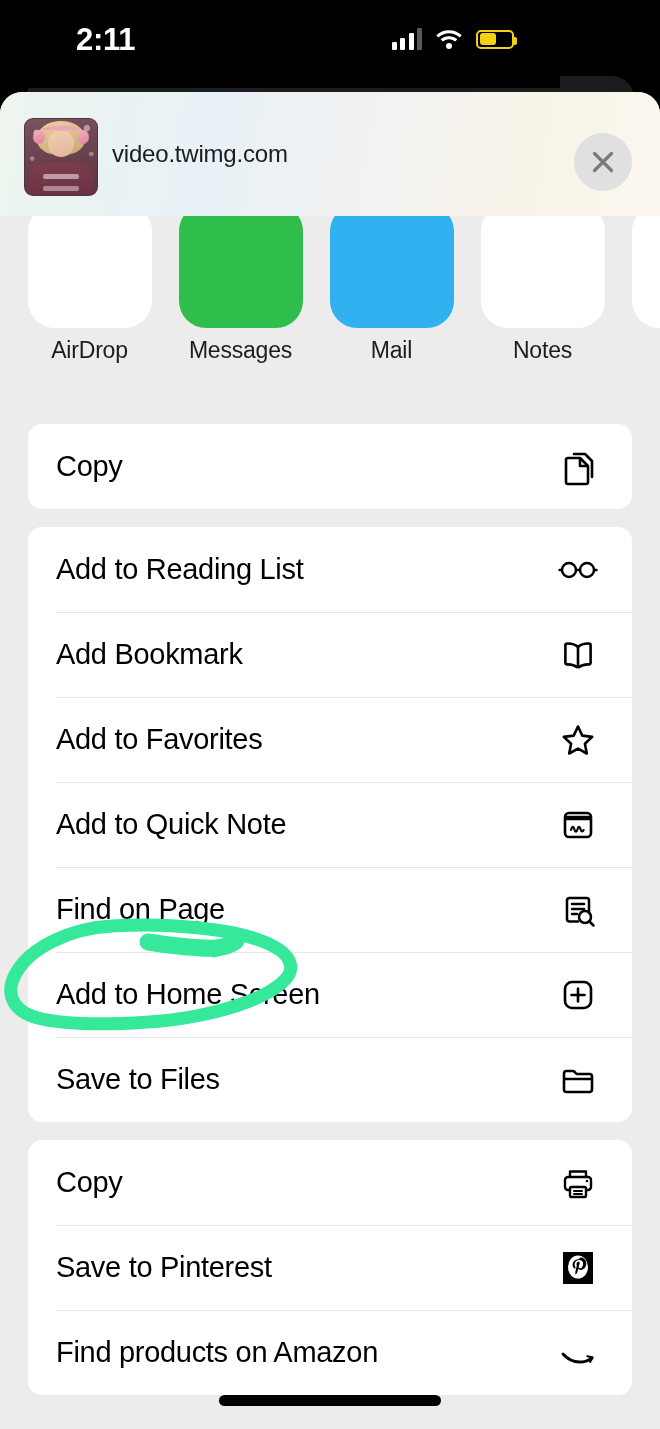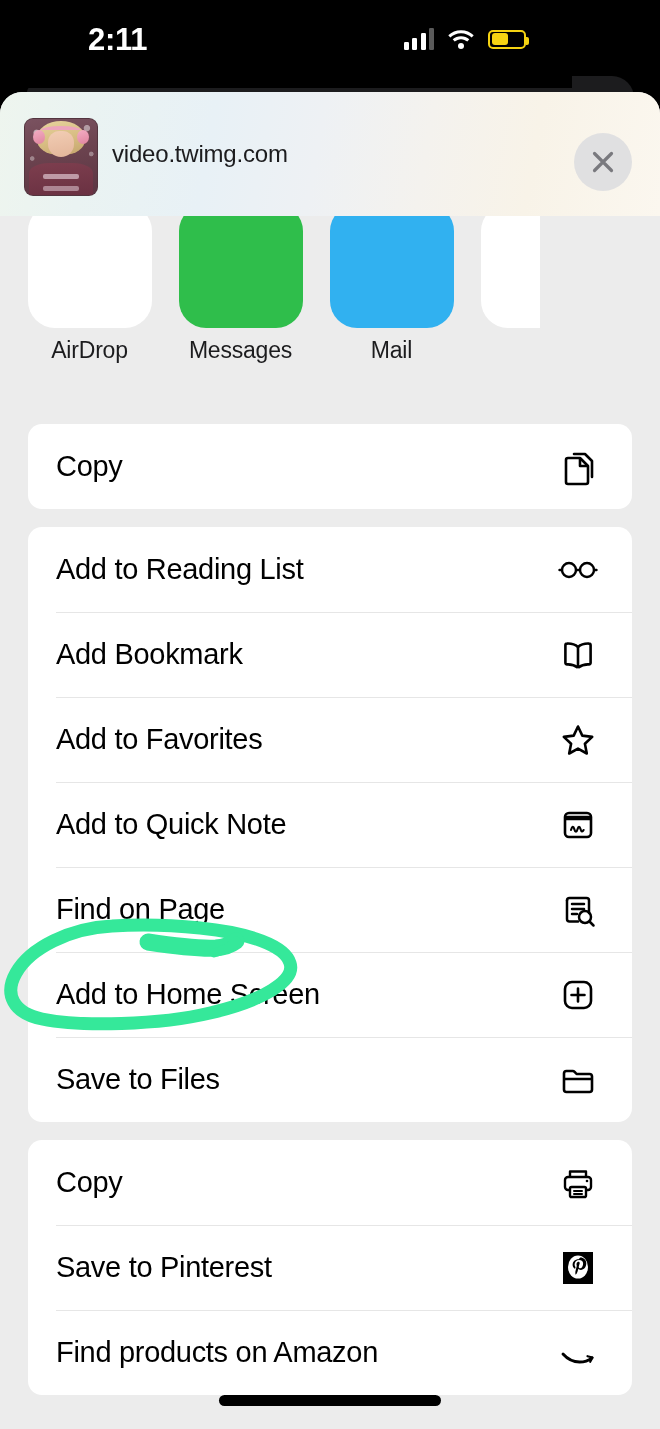--- a/index.html
+++ b/index.html
@@ -7,21 +7,21 @@
     width:660px; height:1429px; overflow:hidden;
     background:#000;
     font-family:"Liberation Sans", sans-serif;
     -webkit-font-smoothing:antialiased;
   }
 
   #screen { position:relative; width:660px; height:1429px; background:#000; overflow:hidden; }
 
   
   .statusbar {
-    position:absolute; top:0; left:12px; width:560px; height:88px;
+    position:absolute; top:0; left:0; width:560px; height:88px;
     background:#000; z-index:40;
   }
   .status-time {
     position:absolute; left:76px; top:22px;
     color:#fff; font-size:31px; font-weight:bold; letter-spacing:-0.3px;
   }
   .status-right { position:absolute; right:46px; top:28px; display:flex; align-items:center; gap:13px; }
   .bars { display:flex; align-items:flex-end; gap:3.5px; height:22px; }
   .bars i { display:block; width:5px; background:#fff; border-radius:1.2px; }
   .bars i:nth-child(1){height:8px;}
@@ -106,21 +106,21 @@
   }
   .close-btn {
     position:absolute; right:28px; top:41px; width:58px; height:58px;
     border-radius:50%; background:#e0e0e1;
     display:flex; align-items:center; justify-content:center; cursor:pointer;
   }
   .close-btn svg { width:26px; height:26px; }
 
   
   .apps {
-    position:absolute; left:0; top:92px; width:540px; height:198px;
+    position:absolute; left:0; top:92px; width:660px; height:198px;
     background:#ececec; z-index:2; overflow:hidden;
   }
   .apps-inner {
     position:absolute; left:0; top:108px; width:660px;
     display:flex; padding-left:14px;
   }
   .app { width:151px; flex:0 0 151px; display:flex; flex-direction:column; align-items:center; }
   .app .glyph {
     width:124px; height:124px; border-radius:27px;
     margin-top:-88px;
@@ -198,20 +198,24 @@
           <div class="glyph" style="background:#ffffff;"></div>
           <div class="name">AirDrop</div>
         </div>
         <div class="app">
           <div class="glyph" style="background:#2fbe4b;"></div>
           <div class="name">Messages</div>
         </div>
         <div class="app">
           <div class="glyph" style="background:#31b1f0;"></div>
           <div class="name">Mail</div>
+        </div>
+        <div class="app">
+          <div class="glyph" style="background:#ffffff;"></div>
+          <div class="name">Notes</div>
         </div>
         <div class="app">
           <div class="glyph" style="background:#ffffff;"></div>
 
         </div>
       </div>
     </div>
 
     <div class="header">
       <div class="thumb">

